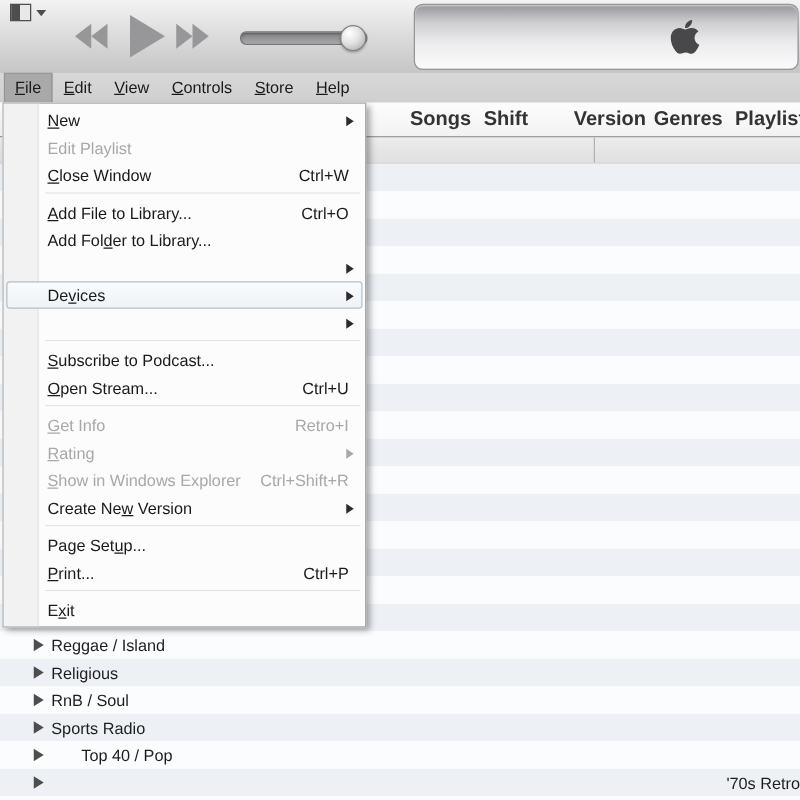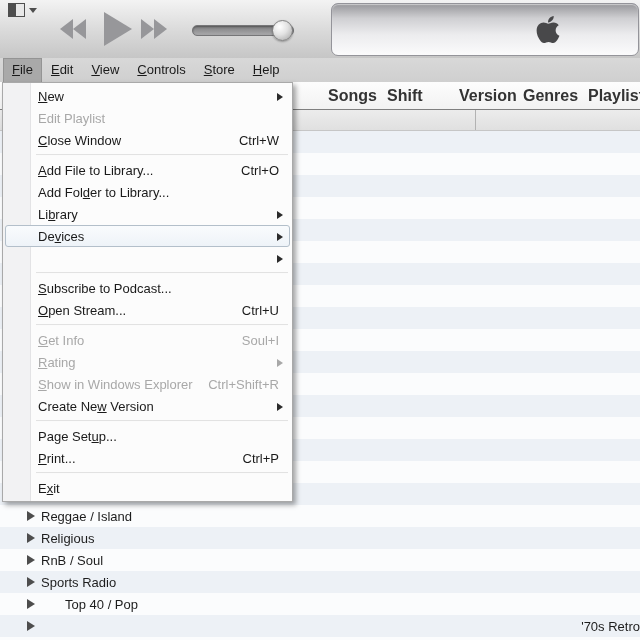--- a/index.html
+++ b/index.html
@@ -189,42 +189,41 @@
     </div>
     <div class="menu-sep"></div>
     <div class="menu-item">
       <span class="menu-label"><u>A</u>dd File to Library...</span>
       <span class="menu-shortcut">Ctrl+O</span>
     </div>
     <div class="menu-item">
       <span class="menu-label">Add Fol<u>d</u>er to Library...</span>
     </div>
     <div class="menu-item">
-      <span class="menu-label">Li<u>b</u>rary</span>
       <span class="submenu-arrow"></span>
     </div>
     <div class="menu-item highlighted">
       <span class="menu-label">De<u>v</u>ices</span>
       <span class="submenu-arrow"></span>
     </div>
     <div class="menu-item">
       <span class="submenu-arrow"></span>
     </div>
     <div class="menu-sep"></div>
     <div class="menu-item">
       <span class="menu-label"><u>S</u>ubscribe to Podcast...</span>
     </div>
     <div class="menu-item">
       <span class="menu-label"><u>O</u>pen Stream...</span>
       <span class="menu-shortcut">Ctrl+U</span>
     </div>
     <div class="menu-sep"></div>
     <div class="menu-item disabled">
       <span class="menu-label"><u>G</u>et Info</span>
-      <span class="menu-shortcut">Soul+I</span>
+      <span class="menu-shortcut">Retro+I</span>
     </div>
     <div class="menu-item disabled">
       <span class="menu-label"><u>R</u>ating</span>
       <span class="submenu-arrow"></span>
     </div>
     <div class="menu-item disabled">
       <span class="menu-label"><u>S</u>how in Windows Explorer</span>
       <span class="menu-shortcut">Ctrl+Shift+R</span>
     </div>
     <div class="menu-item">

